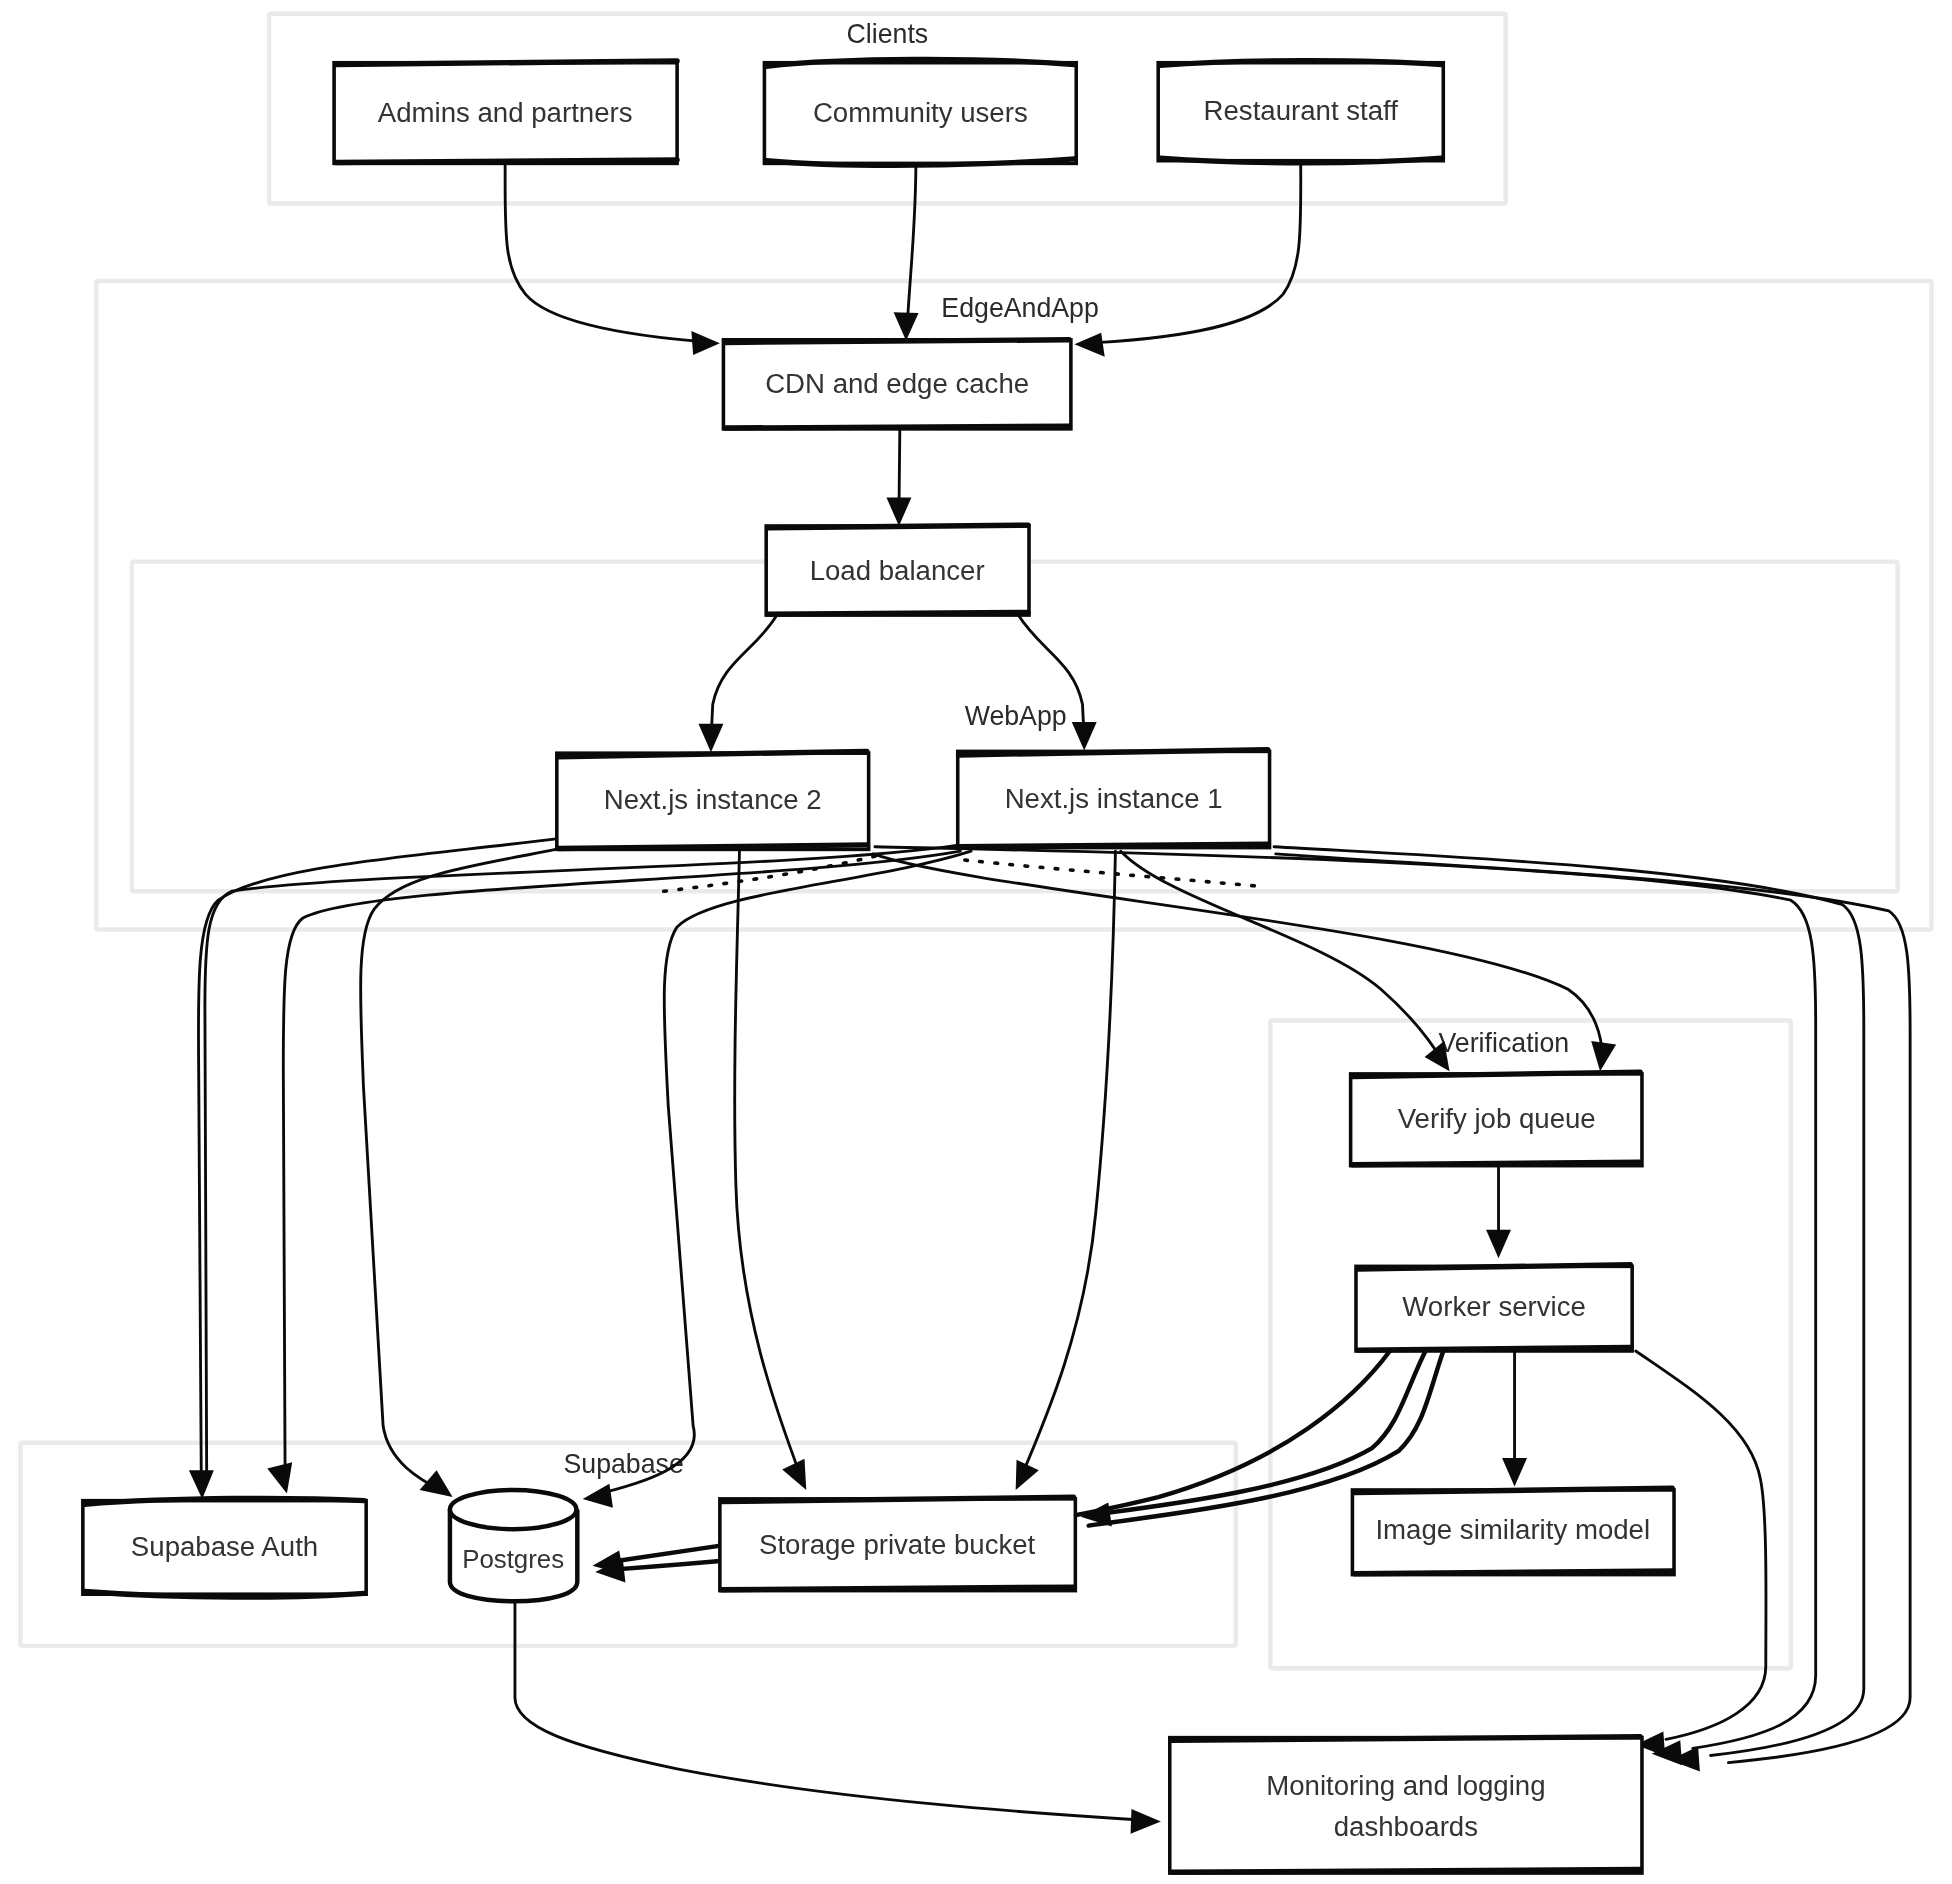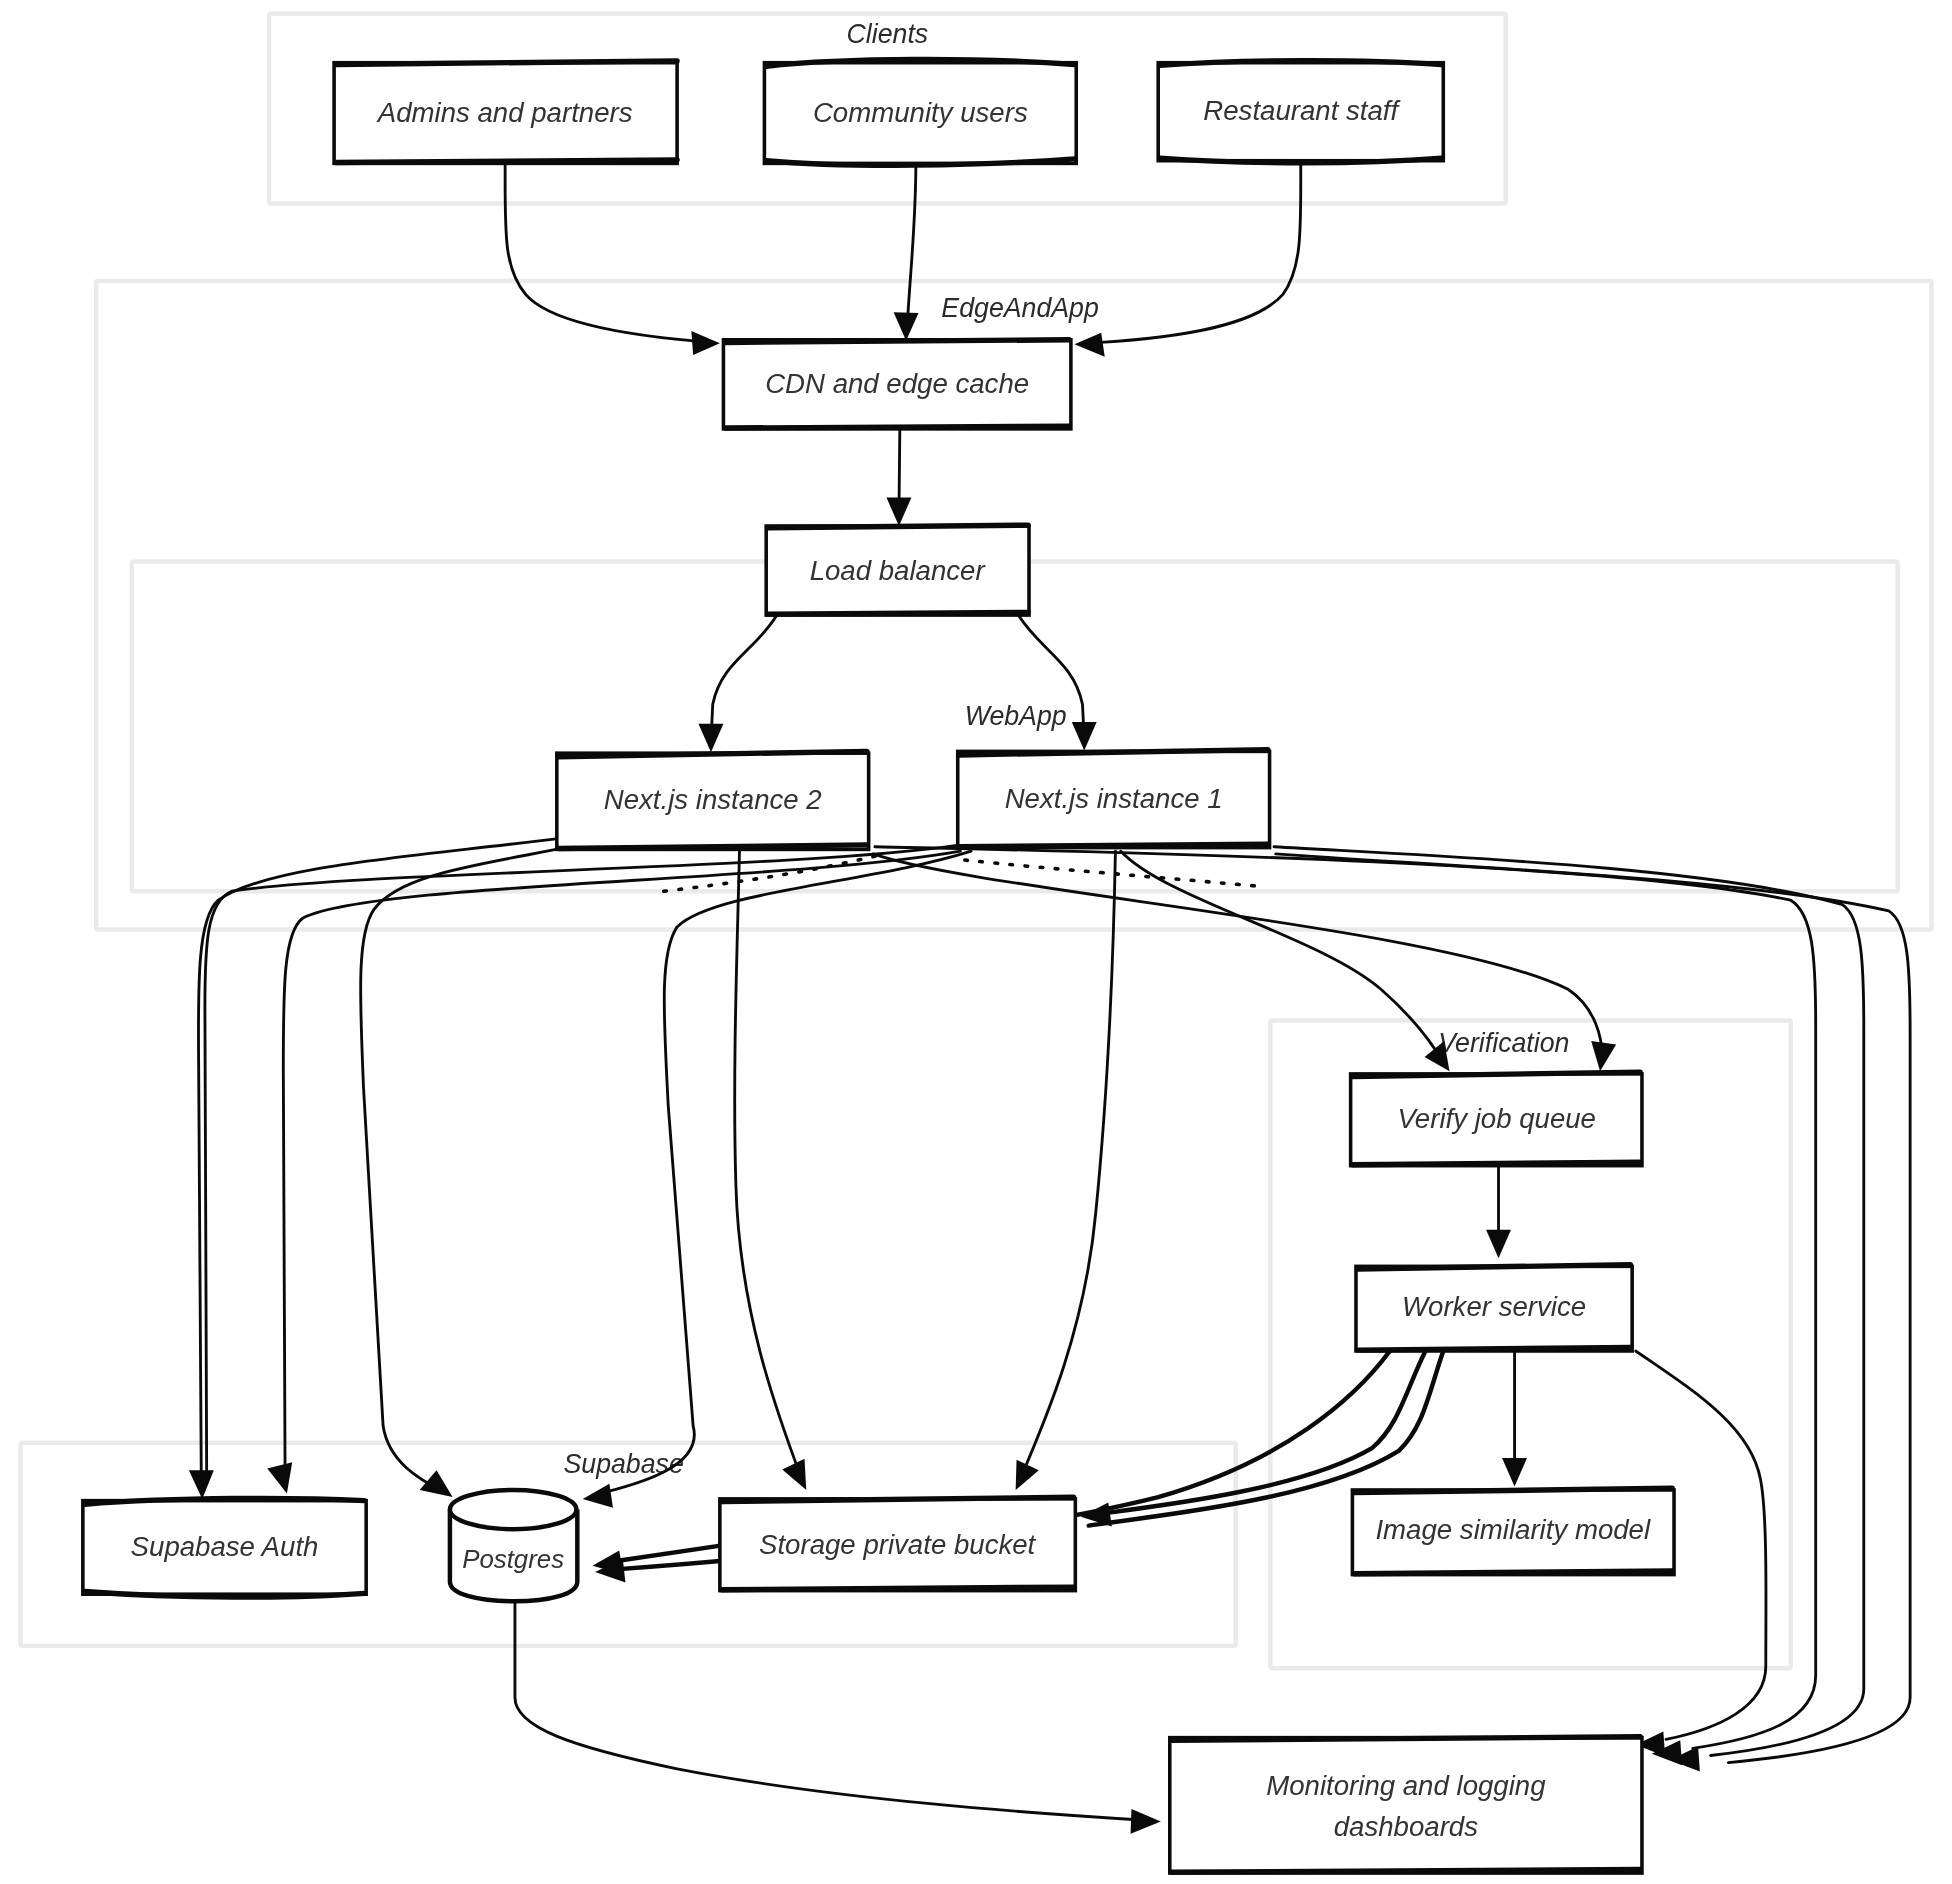--- a/index.html
+++ b/index.html
@@ -10,21 +10,20 @@
   }
   body {
     font-family: "Liberation Sans", sans-serif;
   }
   #diagram-root {
     position: relative;
     width: 1952px;
     height: 1885px;
     background: #ffffff;
     overflow: hidden;
-    font-style: italic;
   }
   svg#diagram-svg {
     position: absolute;
     top: 0;
     left: 0;
     width: 1952px;
     height: 1885px;
     display: block;
   }
   .group-rect {

